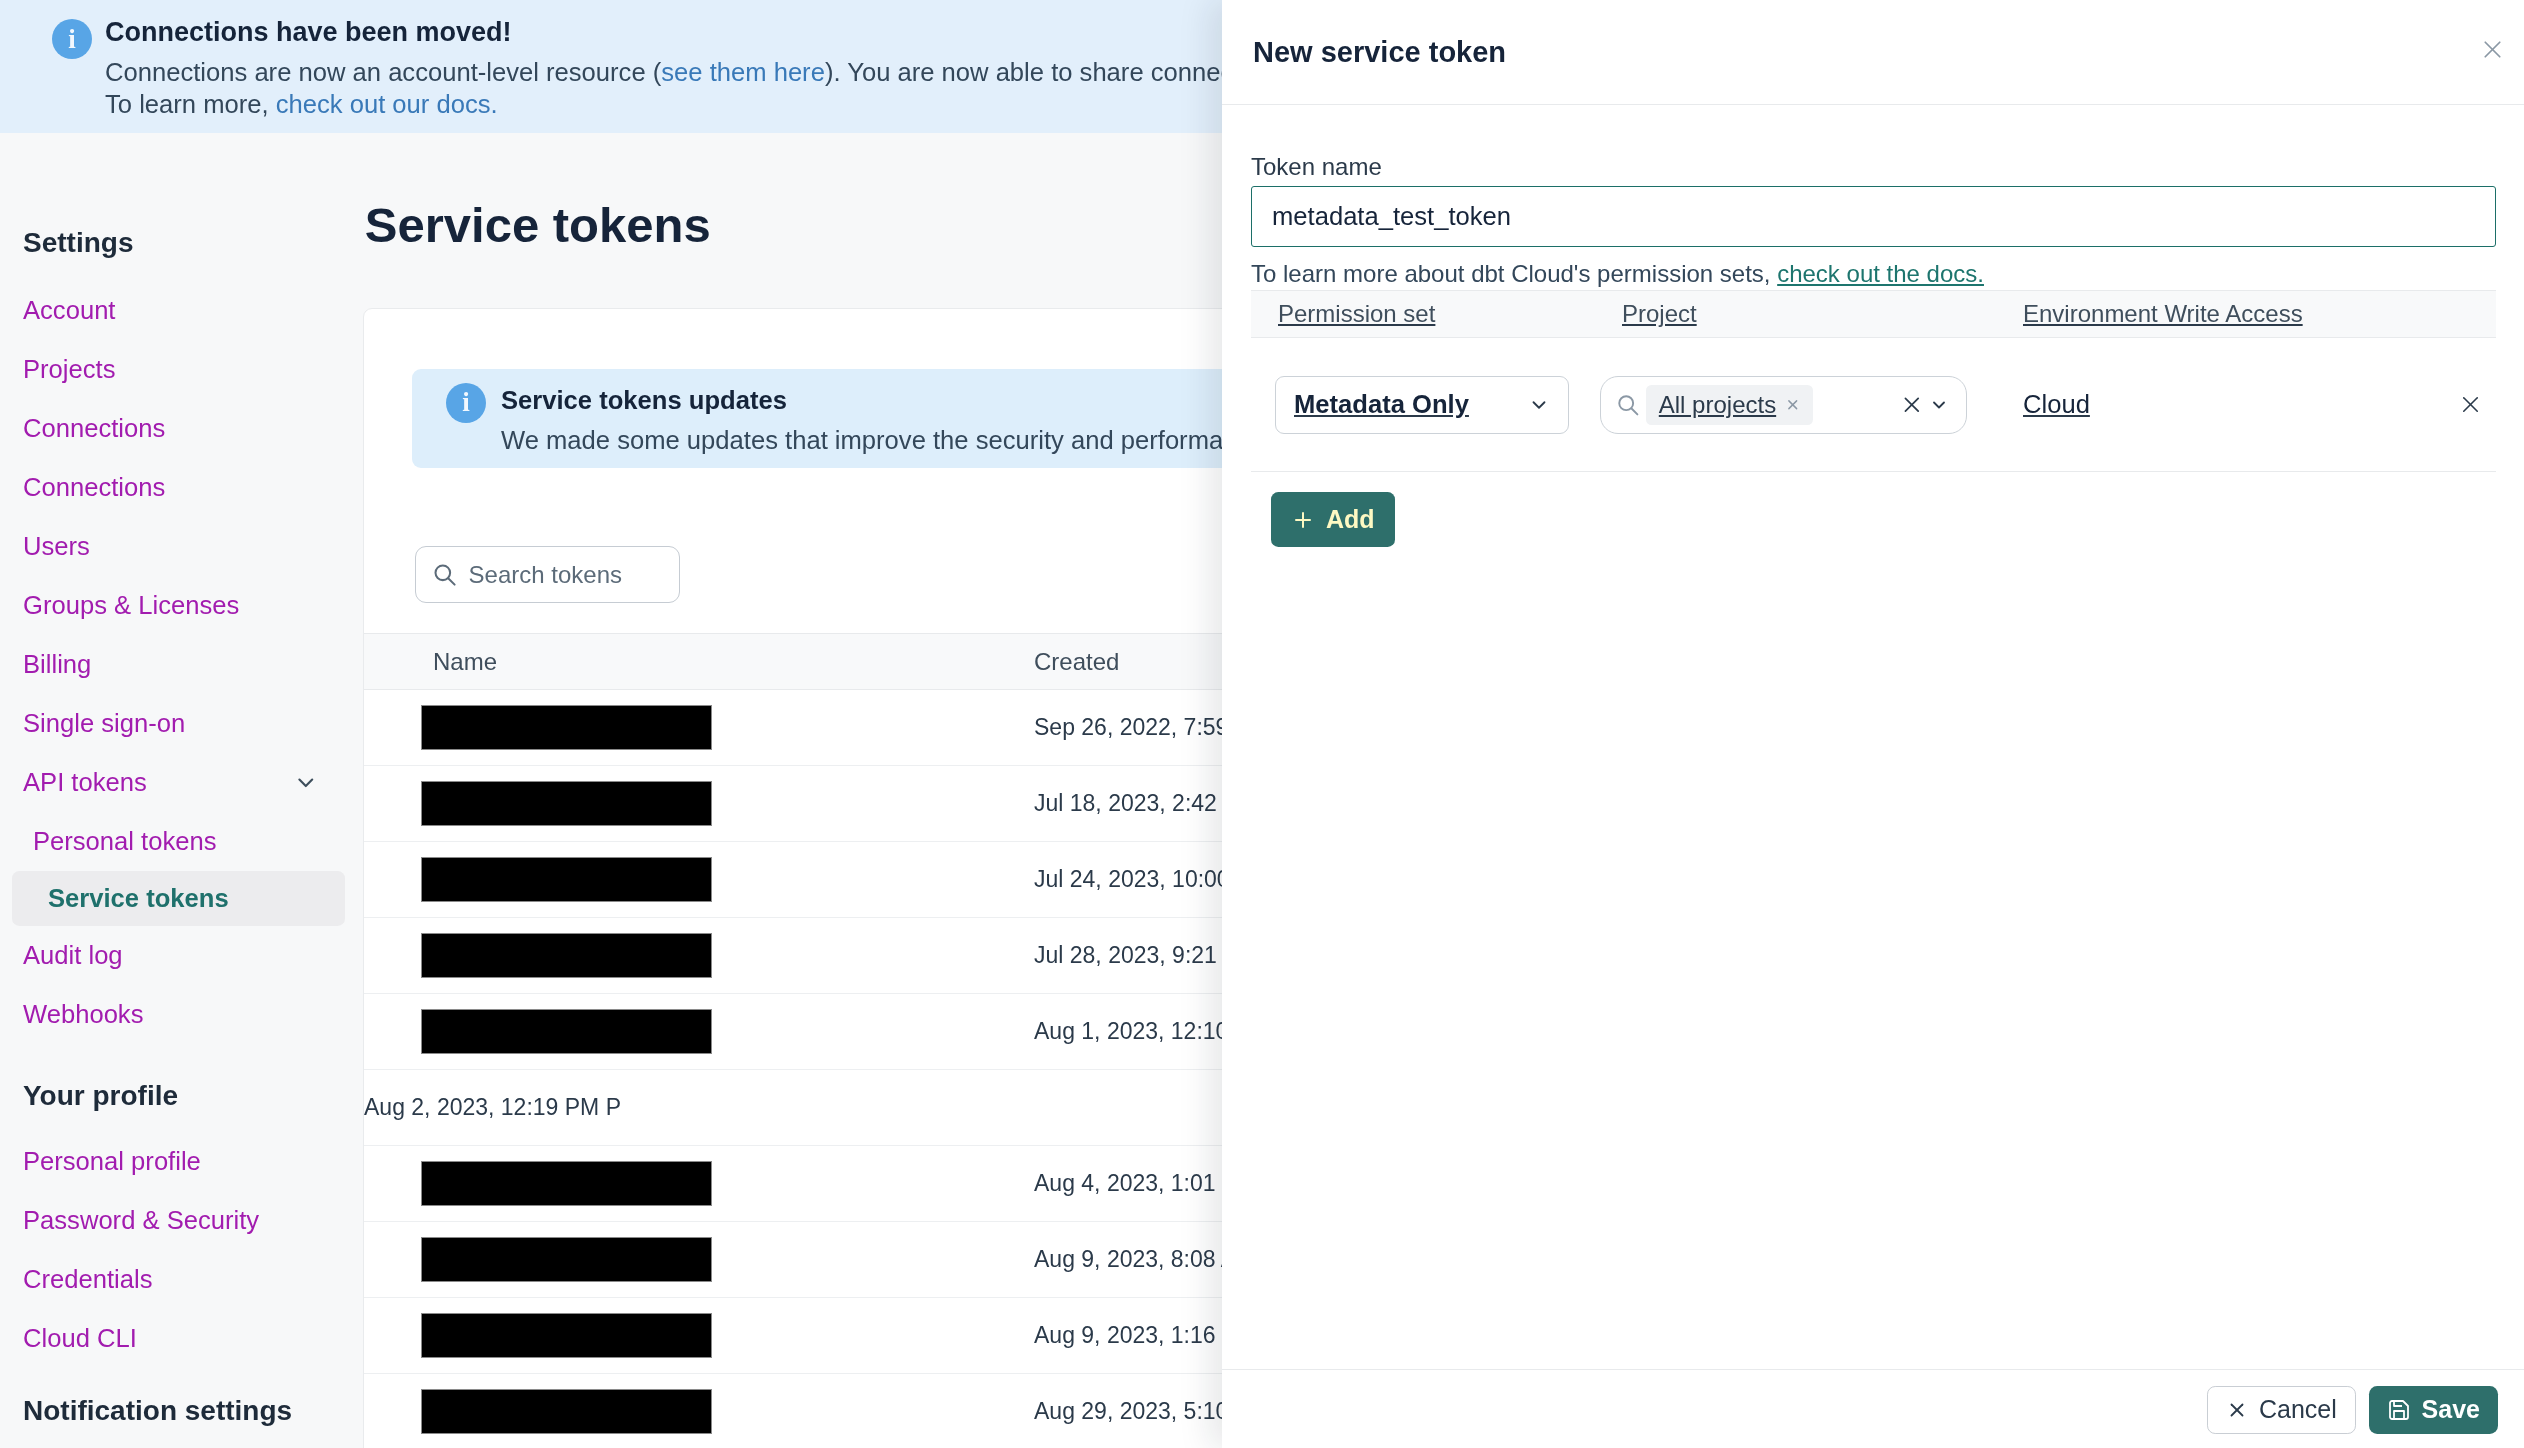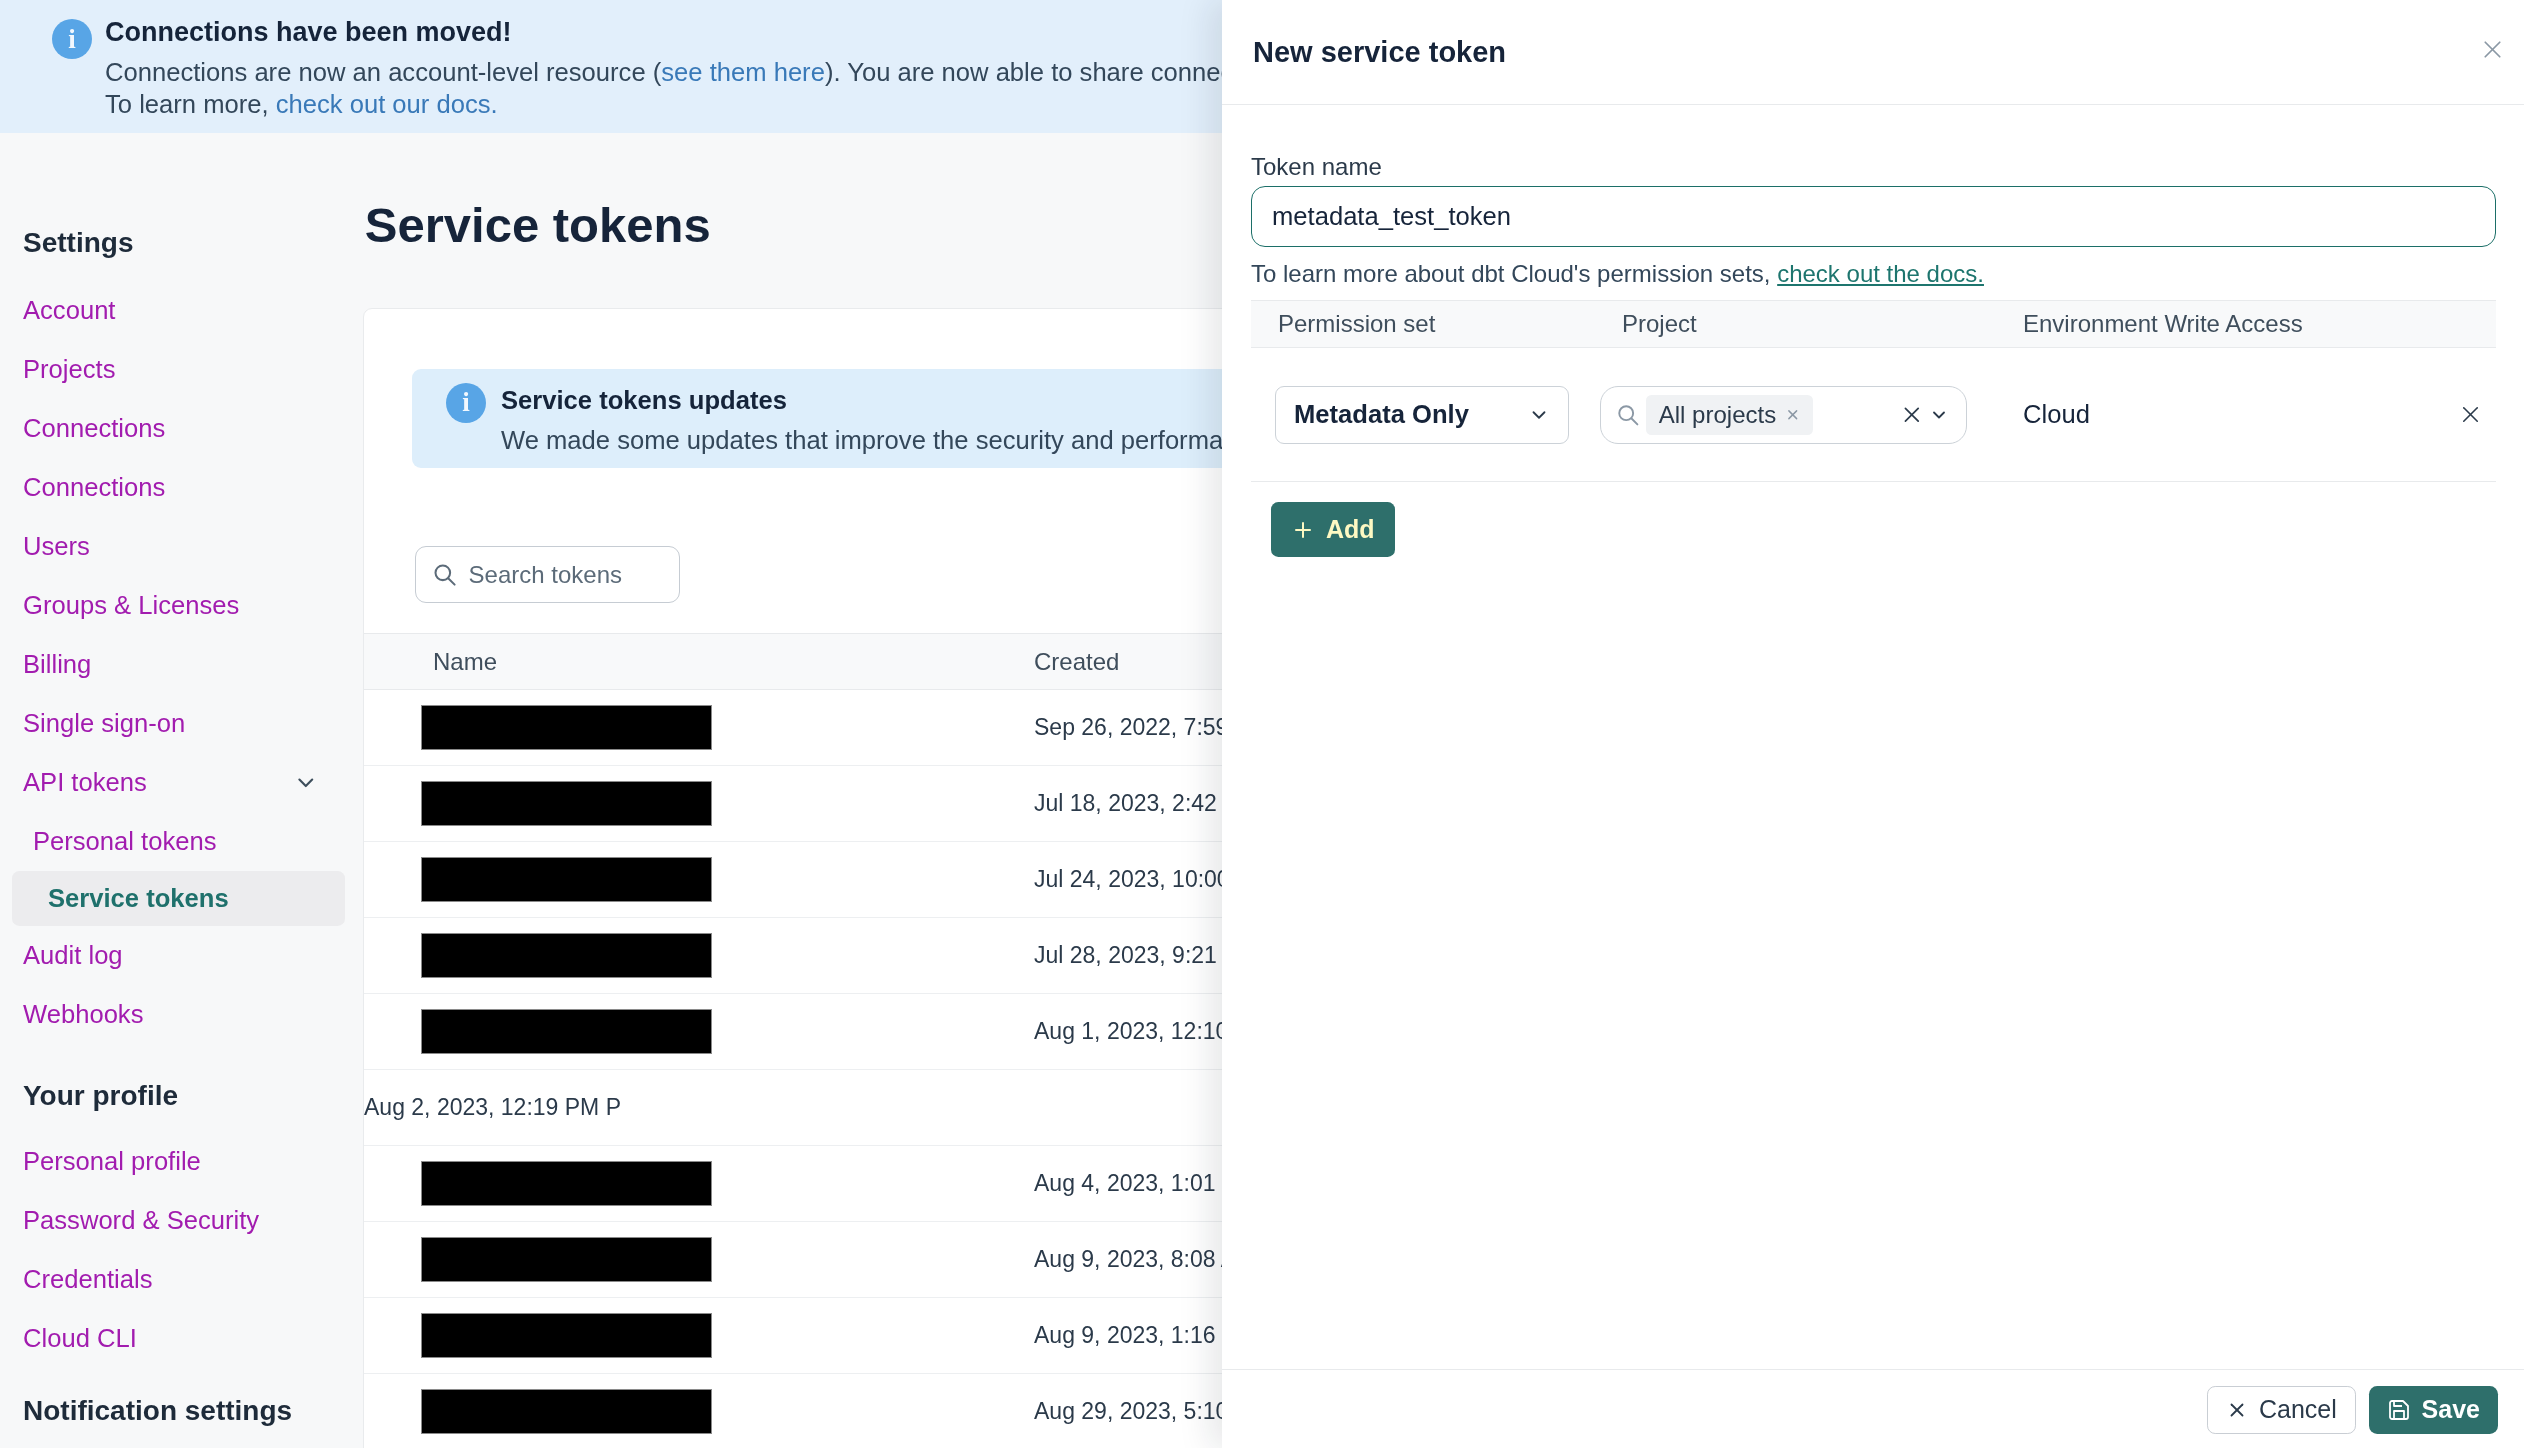--- a/index.html
+++ b/index.html
@@ -49,25 +49,25 @@
   .name-text{ margin-left:69px; font-size:24px; font-weight:700; color:#1e2b3a; }
   .created-text{ font-size:23px; color:#2b3a4a; white-space:nowrap; }
 
   
   .drawer{ position:absolute; left:1222px; top:0; right:0; bottom:0; background:#fff; box-shadow:-12.8px 0 31px rgba(20,30,40,.10); z-index:10; }
   .d-header{ position:relative; height:105px; border-bottom:0.9px solid #e8eaec; }
   .d-title{ position:absolute; left:31px; top:36px; font-size:29px; font-weight:700; color:#16243a; }
   .d-close{ position:absolute; right:16.4px; top:33px; width:33px; height:33px; color:#8b98a5; cursor:pointer; display:flex; align-items:center; justify-content:center; }
   .d-body{ padding:0 29px; }
   .field-label{ margin-top:48px; line-height:27px; font-size:24px; color:#2b3a4a; }
-  .token-input{ margin-top:6.4px; width:100%; height:61px; border:1.8px solid #1c6f68; border-radius:14px; outline:none; padding:0 20px; font-family:inherit; font-size:25.6px; color:#16243a; background:#fff; }
+  .token-input{ margin-top:6.4px; width:100%; height:61px; border:1.8px solid #1c6f68; border-radius:3px; outline:none; padding:0 20px; font-family:inherit; font-size:25.6px; color:#16243a; background:#fff; }
   .help-line{ margin-top:12px; line-height:29px; font-size:24px; color:#33475a; }
   .teal-link{ color:#1d756e; text-decoration:underline; cursor:pointer; }
 
-  .ptable{ margin-top:12px; }
+  .ptable{ margin-top:2px;text-decoration:underline; }
   .pt-header{ display:grid; grid-template-columns:347px 425px auto 51px; align-items:center; height:48px; background:#f8f9fa; border-top:0.9px solid #e8eaec; border-bottom:0.9px solid #e8eaec; font-size:24px; color:#3f4e5c; }
   .pt-header .h1{ padding-left:27px; } .pt-header .h2{ padding-left:24px; }
   .pt-row{ display:grid; grid-template-columns:347px 425px auto 51px; align-items:center; height:134px; border-bottom:0.9px solid #e8eaec; }
   .select{ margin-left:24px; width:294px; height:58px; border:0.9px solid #ccd2d8; border-radius:9px; background:#fff; display:flex; align-items:center; padding:0 18px; cursor:pointer; }
   .select .sel-text{ font-size:25.6px; font-weight:700; color:#16243a; }
   .select svg{ margin-left:auto; color:#2b3a4a; }
   .combobox{ margin-left:1.8px; width:367px; height:58px; border:0.9px solid #ccd2d8; border-radius:18px; background:#fff; display:flex; align-items:center; padding:0 14.6px; gap:5px; cursor:text; }
   .combobox .cb-search{ color:#8b98a5; flex:none; }
   .chip{ display:flex; align-items:center; gap:9px; height:40px; padding:0 12.8px; background:#f0f2f4; border-radius:5.5px; font-size:24px; color:#2b3a4a; white-space:nowrap; }
   .chip .chip-x{ color:#8b98a5; cursor:pointer; display:flex; }

